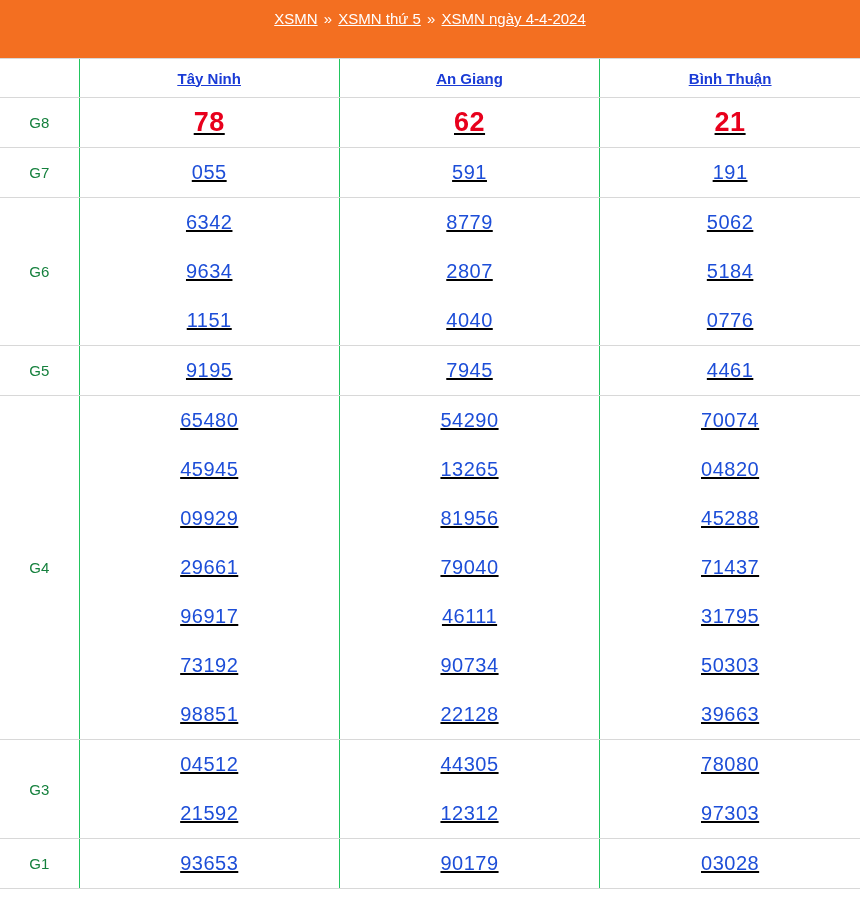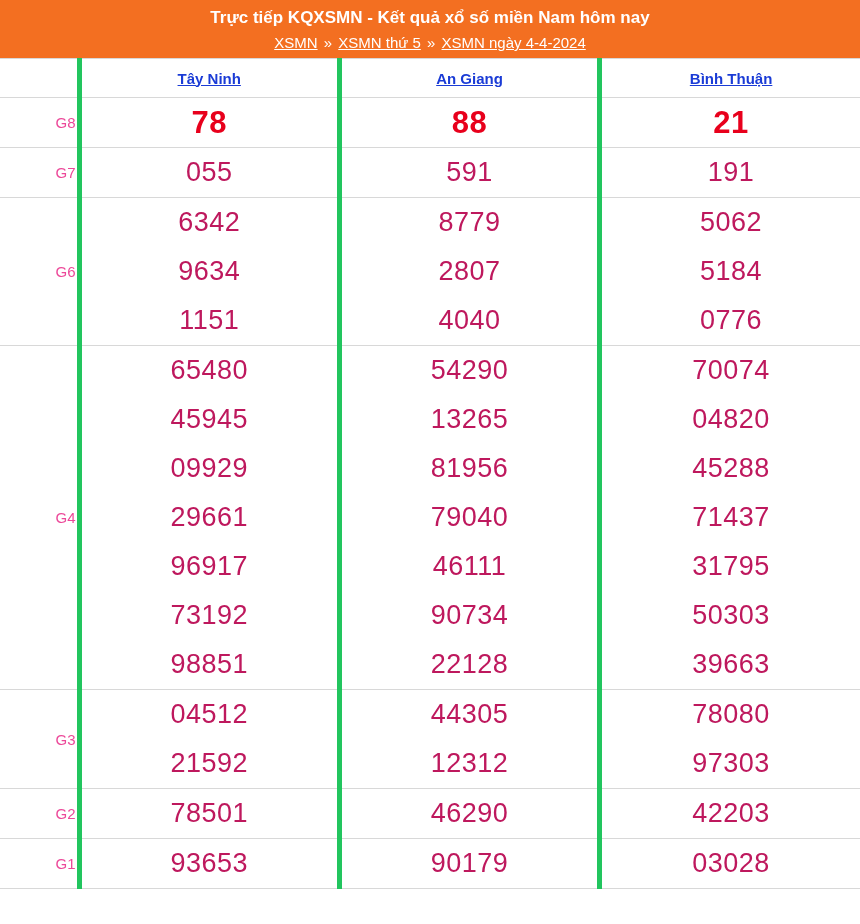--- a/index.html
+++ b/index.html
@@ -56,21 +56,22 @@
   }
   table.results col.c-label { width: 79px; }
   table.results col.c-prov  { width: 260px; }
   table.results th, table.results td {
     border: 1px solid #d8d8d8;
     border-left: none;
     border-right: none;
   }
   table.results th.prov-head,
   table.results td.prov-cell {
-    border-left: 5px solid #22c55e;
+    border-left: 1px solid #22c55e;
+    text-decoration: underline;
   }
   table.results th.prov-head:last-child,
   table.results td.prov-cell:last-child {
     border-right: none;
   }
   th.corner {
     background: #ffffff;
     height: 30px;
   }
   th.prov-head {
@@ -79,52 +80,51 @@
     font-weight: bold;
     color: #1a3bd6;
     height: 30px;
     padding: 4px 0;
   }
   th.prov-head a {
     color: #1a3bd6;
     text-decoration: underline;
   }
   td.row-label {
-    text-align: right;
+    text-align: center;
     font-size: 15px;
-    color: #ec4899;
+    color: #15803d;
     font-weight: normal;
     background: #ffffff;
   }
   td.prov-cell {
     text-align: center;
     padding: 0;
     vertical-align: middle;
   }
   .num {
-    font-size: 27px;
-    color: #be185d;
+    font-size: 20px;
+    color: #1d4ed8;
     line-height: 49px;
     height: 49px;
     letter-spacing: 0.5px;
   }
   .num.big-red {
     color: #e8001c;
     font-weight: bold;
-    font-size: 31px;
+    font-size: 27px;
   }
   tr.r-g8 .num { line-height: 49px; height: 49px; }
 </style>
 </head>
 <body>
 
 <div class="page">
 
   <div class="header">
-    <div class="header-title">Trực tiếp KQXSMN - Kết quả xổ số miền Nam hôm nay</div>
     <div class="breadcrumb">
       <a href="#">XSMN</a>
       <span class="sep">»</span>
       <a href="#">XSMN thứ 5</a>
       <span class="sep">»</span>
       <a href="#">XSMN ngày 4-4-2024</a>
     </div>
   </div>
 
   <table class="results">
@@ -149,21 +149,21 @@
       </tr>
     </thead>
     <tbody>
 
       <tr class="r-g8">
         <td class="row-label">G8</td>
         <td class="prov-cell">
           <div class="num big-red">78</div>
         </td>
         <td class="prov-cell">
-          <div class="num big-red">88</div>
+          <div class="num big-red">62</div>
         </td>
         <td class="prov-cell">
           <div class="num big-red">21</div>
         </td>
       </tr>
 
       <tr>
         <td class="row-label">G7</td>
         <td class="prov-cell">
           <div class="num">055</div>
@@ -188,20 +188,32 @@
           <div class="num">2807</div>
           <div class="num">4040</div>
         </td>
         <td class="prov-cell">
           <div class="num">5062</div>
           <div class="num">5184</div>
           <div class="num">0776</div>
         </td>
       </tr>
 
+      <tr>
+        <td class="row-label">G5</td>
+        <td class="prov-cell">
+          <div class="num">9195</div>
+        </td>
+        <td class="prov-cell">
+          <div class="num">7945</div>
+        </td>
+        <td class="prov-cell">
+          <div class="num">4461</div>
+        </td>
+      </tr>
 
       <tr>
         <td class="row-label">G4</td>
         <td class="prov-cell">
           <div class="num">65480</div>
           <div class="num">45945</div>
           <div class="num">09929</div>
           <div class="num">29661</div>
           <div class="num">96917</div>
           <div class="num">73192</div>
@@ -236,32 +248,20 @@
         <td class="prov-cell">
           <div class="num">44305</div>
           <div class="num">12312</div>
         </td>
         <td class="prov-cell">
           <div class="num">78080</div>
           <div class="num">97303</div>
         </td>
       </tr>
 
-      <tr>
-        <td class="row-label">G2</td>
-        <td class="prov-cell">
-          <div class="num">78501</div>
-        </td>
-        <td class="prov-cell">
-          <div class="num">46290</div>
-        </td>
-        <td class="prov-cell">
-          <div class="num">42203</div>
-        </td>
-      </tr>
 
       <tr>
         <td class="row-label">G1</td>
         <td class="prov-cell">
           <div class="num">93653</div>
         </td>
         <td class="prov-cell">
           <div class="num">90179</div>
         </td>
         <td class="prov-cell">

